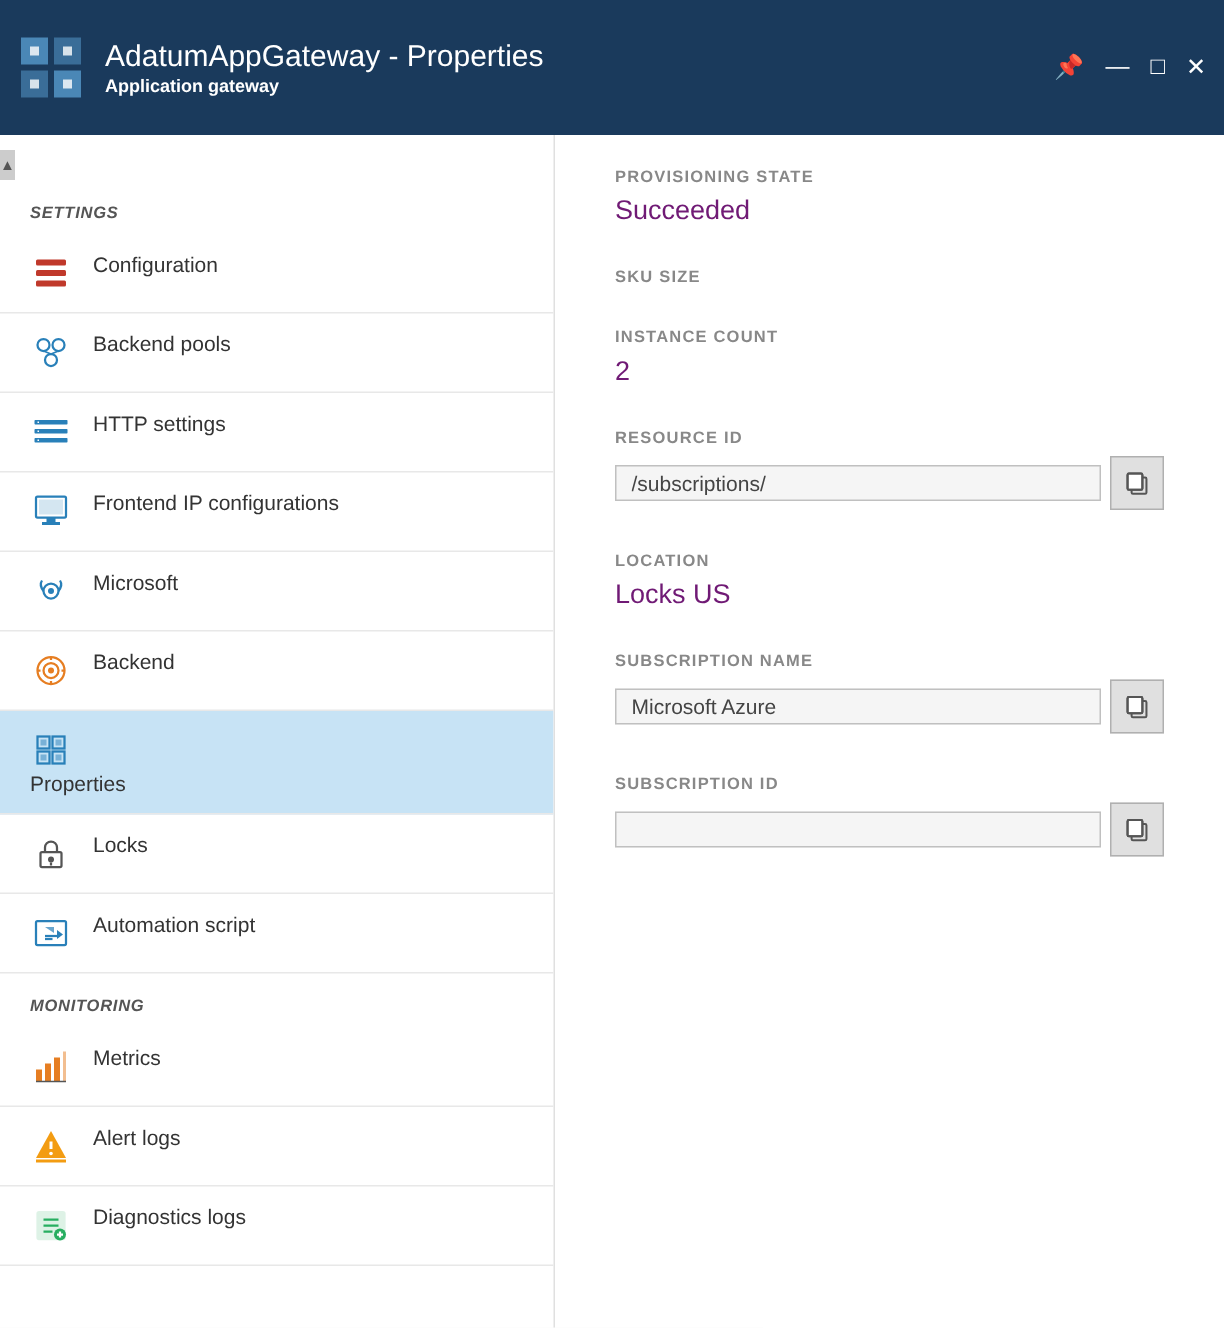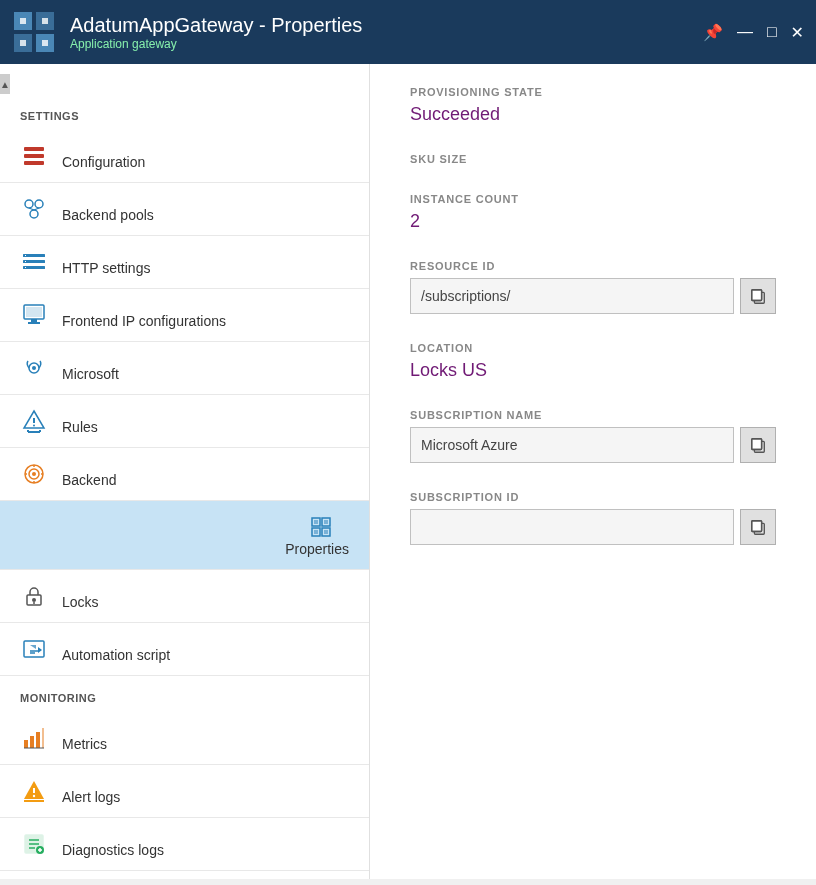--- a/index.html
+++ b/index.html
@@ -5,31 +5,31 @@
     * { box-sizing: border-box; margin: 0; padding: 0; }
     body { font-family: 'Segoe UI', Arial, sans-serif; background: #f0f0f0; width: 816px; height: 885px; overflow: hidden; }
 
     
     .title-bar {
       background: #1a3a5c;
       color: white;
       display: flex;
       align-items: center;
       padding: 0 12px;
-      height: 64px;
+      height: 90px;
     }
     .title-bar-logo {
       width: 44px;
       height: 44px;
       margin-right: 14px;
       flex-shrink: 0;
     }
     .title-bar-text { flex: 1; }
     .title-bar-text .main-title { font-size: 20px; font-weight: 300; }
-    .title-bar-text .sub-title { font-size: 12px; color: #86efac; }
+    .title-bar-text .sub-title { font-size: 12px; color: #ffffff; font-weight: bold; }
     .title-bar-controls { display: flex; gap: 14px; align-items: center; }
     .title-bar-controls span { color: white; font-size: 16px; cursor: pointer; }
 
     
     .main-layout {
       display: flex;
       height: calc(885px - 70px);
       background: white;
     }
 
@@ -41,24 +41,25 @@
       overflow-y: auto;
       position: relative;
       padding-top: 10px;
     }
     .sidebar-section-label {
       font-size: 11px;
       font-weight: 600;
       color: #555;
       padding: 16px 20px 8px 20px;
       letter-spacing: 0.5px;
+      font-style: italic;
     }
     .sidebar-item {
       display: flex;
-      align-items: flex-end;
+      align-items: flex-start;
       padding: 12px 20px;
       cursor: pointer;
       border-bottom: 1px solid #e8e8e8;
       position: relative;
     }
     .sidebar-item.active { background: #c7e3f5; flex-direction: column; }
     .sidebar-item-icon {
       width: 28px;
       height: 28px;
       margin-right: 14px;
@@ -97,21 +98,21 @@
     }
     .field-value { font-size: 18px; color: #701a75; font-weight: 300; }
     .field-input-row { display: flex; align-items: center; gap: 6px; }
     .field-input {
       flex: 1;
       border: 1px solid #c0c0c0;
       background: #f5f5f5;
       padding: 8px 10px;
       font-size: 14px;
       color: #444;
-      height: 36px;
+      height: 24px;
     }
     .copy-btn {
       width: 36px;
       height: 36px;
       border: 1px solid #b0b0b0;
       background: #e0e0e0;
       cursor: pointer;
       display: flex;
       align-items: center;
       justify-content: center;
@@ -210,33 +211,20 @@
         <svg width="24" height="24" viewBox="0 0 24 24">
           <circle cx="12" cy="12" r="5" fill="none" stroke="#2980b9" stroke-width="1.5"></circle>
           <path d="M7 12 Q4 8 6 5" fill="none" stroke="#2980b9" stroke-width="1.5"></path>
           <path d="M17 12 Q20 8 18 5" fill="none" stroke="#2980b9" stroke-width="1.5"></path>
           <circle cx="12" cy="12" r="2" fill="#2980b9"></circle>
         </svg>
       </div>
       <span class="sidebar-item-label">Microsoft</span>
     </div>
 
-    <div class="sidebar-item">
-      <div class="sidebar-item-icon">
-        <svg width="24" height="24" viewBox="0 0 24 24">
-          <polygon points="12,2 22,19 2,19" fill="none" stroke="#2980b9" stroke-width="1.5"></polygon>
-          <line x1="12" y1="9" x2="12" y2="14" stroke="#2980b9" stroke-width="2"></line>
-          <circle cx="12" cy="16.5" r="1" fill="#2980b9"></circle>
-          <line x1="6" y1="21" x2="6" y2="23" stroke="#2980b9" stroke-width="2"></line>
-          <line x1="18" y1="21" x2="18" y2="23" stroke="#2980b9" stroke-width="2"></line>
-          <line x1="6" y1="23" x2="18" y2="23" stroke="#2980b9" stroke-width="2"></line>
-        </svg>
-      </div>
-      <span class="sidebar-item-label">Rules</span>
-    </div>
 
     <div class="sidebar-item">
       <div class="sidebar-item-icon">
         <svg width="24" height="24" viewBox="0 0 24 24">
           <circle cx="12" cy="12" r="9" fill="none" stroke="#e67e22" stroke-width="1.5"></circle>
           <circle cx="12" cy="12" r="5" fill="none" stroke="#e67e22" stroke-width="1.5"></circle>
           <circle cx="12" cy="12" r="2" fill="#e67e22"></circle>
           <line x1="12" y1="3" x2="12" y2="5" stroke="#e67e22" stroke-width="1.5"></line>
           <line x1="12" y1="19" x2="12" y2="21" stroke="#e67e22" stroke-width="1.5"></line>
           <line x1="3" y1="12" x2="5" y2="12" stroke="#e67e22" stroke-width="1.5"></line>

